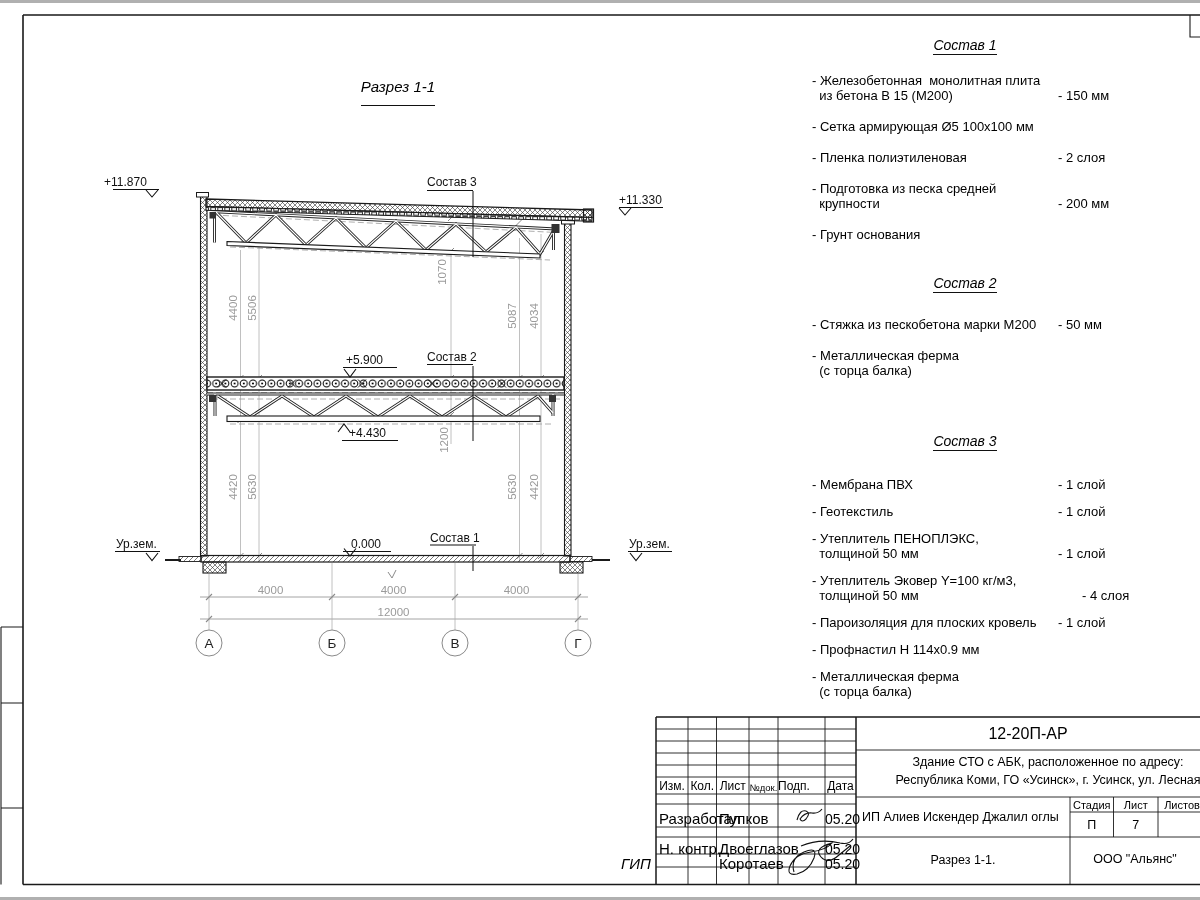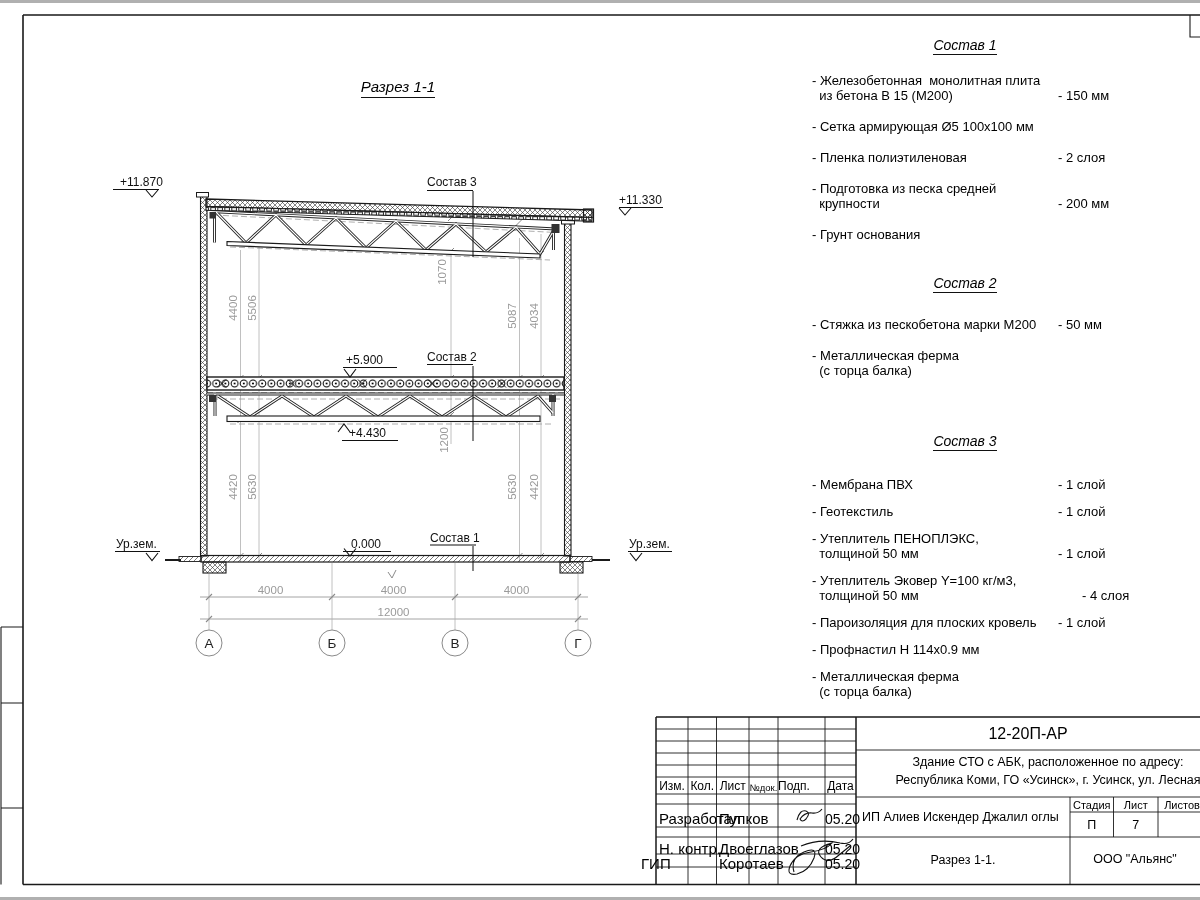--- a/index.html
+++ b/index.html
@@ -7,21 +7,21 @@
        font-family:"Liberation Sans",sans-serif;color:#000;}
   #cad{position:absolute;left:0;top:0;}
   .txt{position:absolute;white-space:nowrap;}
   .lbl{font-size:12px;color:#111;}
   .vdim{position:absolute;width:44px;height:12px;line-height:12px;text-align:center;
         font-size:11.5px;color:#9a9a9a;transform:rotate(-90deg);}
   .hdim{position:absolute;width:44px;text-align:center;font-size:11.5px;color:#9a9a9a;}
   .axis-letter{position:absolute;width:24px;text-align:center;font-size:13.5px;color:#222;}
   .dwg-title{position:absolute;left:352px;top:78px;width:92px;text-align:center;
              font-size:15px;font-style:italic;}
-  .dwg-title span{border-bottom:1px solid #111;padding-bottom:2px;}
+  .dwg-title span{border-bottom:1px solid #111;padding-bottom:10px;}
   .sost{position:absolute;width:306px;font-size:13px;line-height:15px;color:#000;}
   .sost-title{text-align:center;font-size:14px;font-style:italic;margin-bottom:20px;}
   .sost-title span{border-bottom:1px solid #111;padding-bottom:1px;}
   .li{display:flex;align-items:flex-end;margin-bottom:16px;}
   .li-name{flex:0 0 246px;white-space:pre-wrap;}
   .li-val{flex:1;white-space:nowrap;}
   .tb{position:absolute;}
   .tb-c{text-align:center;}
   .tb-code{font-size:16px;}
   .tb-desc{font-size:12.5px;padding-left:19px;}
@@ -153,21 +153,21 @@
   </g>
 
   <g stroke="#111" stroke-width="1.1" fill="none">
     <path d="M797 820 q3 -11 9 -9 q5 2 0 8 q-4 4 -6 0 q5 -7 12 -6 q6 1 10 -4"></path>
     <path d="M794 872 q-4 -14 10 -20 q14 -6 10 6 q-5 13 -17 16 q-11 2 -7 -8 q5 -12 21 -14 q15 -2 21 -9 q-19 5 -11 14 q7 8 18 -2 l11 -9 M801 846 q19 -8 39 -3 q9 2 13 -4"></path>
   </g>
 </svg>
 
 <div class="dwg-title"><span>Разрез 1-1</span></div>
 
-<div class="txt lbl" style="left:120px;top:175px;">+11.870</div>
+<div class="txt lbl" style="left:104px;top:175px;">+11.870</div>
 <div class="txt lbl" style="left:619px;top:193px;">+11.330</div>
 <div class="txt lbl" style="left:346px;top:353px;">+5.900</div>
 <div class="txt lbl" style="left:349px;top:426px;">+4.430</div>
 <div class="txt lbl" style="left:351px;top:537px;">0.000</div>
 <div class="txt lbl" style="left:116px;top:537px;">Ур.зем.</div>
 <div class="txt lbl" style="left:629px;top:537px;">Ур.зем.</div>
 
 <div class="txt lbl" style="left:427px;top:175px;">Состав 3</div>
 <div class="txt lbl" style="left:427px;top:350px;">Состав 2</div>
 <div class="txt lbl" style="left:430px;top:531px;">Состав 1</div>
@@ -279,21 +279,21 @@
 <div class="tb tb-c tb-head" style="left:825px;width:31px;top:779px;">Дата</div>
 
 <div class="tb tb-row" style="left:659px;top:810px;">Разработал</div>
 <div class="tb tb-row" style="left:719px;top:810px;">Пупков</div>
 <div class="tb tb-c tb-date" style="left:825px;width:31px;top:811px;">05.20</div>
 
 <div class="tb tb-row" style="left:659px;top:840px;">Н. контр.</div>
 <div class="tb tb-row" style="left:719px;top:840px;">Двоеглазов</div>
 <div class="tb tb-c tb-date" style="left:825px;width:31px;top:841px;">05.20</div>
 
-<div class="tb tb-row" style="left:641px;top:855px;">ГИП</div>
+<div class="tb tb-row" style="left:621px;top:855px;font-style:italic;">ГИП</div>
 <div class="tb tb-row" style="left:719px;top:855px;">Коротаев</div>
 <div class="tb tb-c tb-date" style="left:825px;width:31px;top:856px;">05.20</div>
 
 <div class="tb tb-val" style="left:862px;top:810px;">ИП Алиев Искендер Джалил оглы</div>
 
 <div class="tb tb-c tb-stage-l" style="left:1070px;width:43.5px;top:799px;">Стадия</div>
 <div class="tb tb-c tb-stage-l" style="left:1113.5px;width:44.5px;top:799px;">Лист</div>
 <div class="tb tb-c tb-stage-l" style="left:1158px;width:48px;top:799px;">Листов</div>
 <div class="tb tb-c tb-val" style="left:1070px;width:43.5px;top:818px;">П</div>
 <div class="tb tb-c tb-val" style="left:1113.5px;width:44.5px;top:818px;">7</div>

